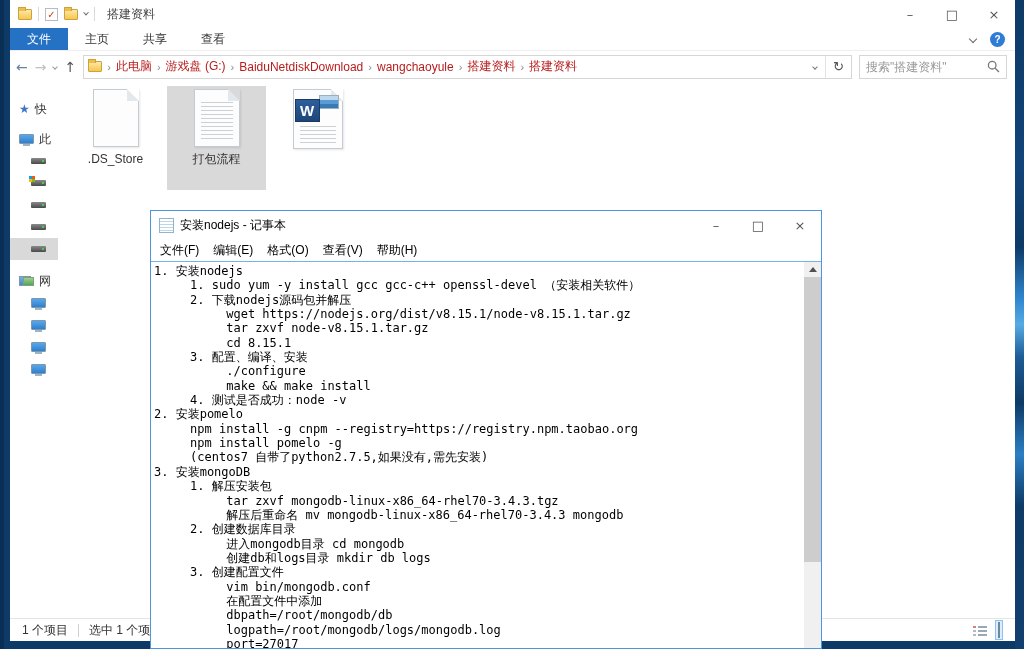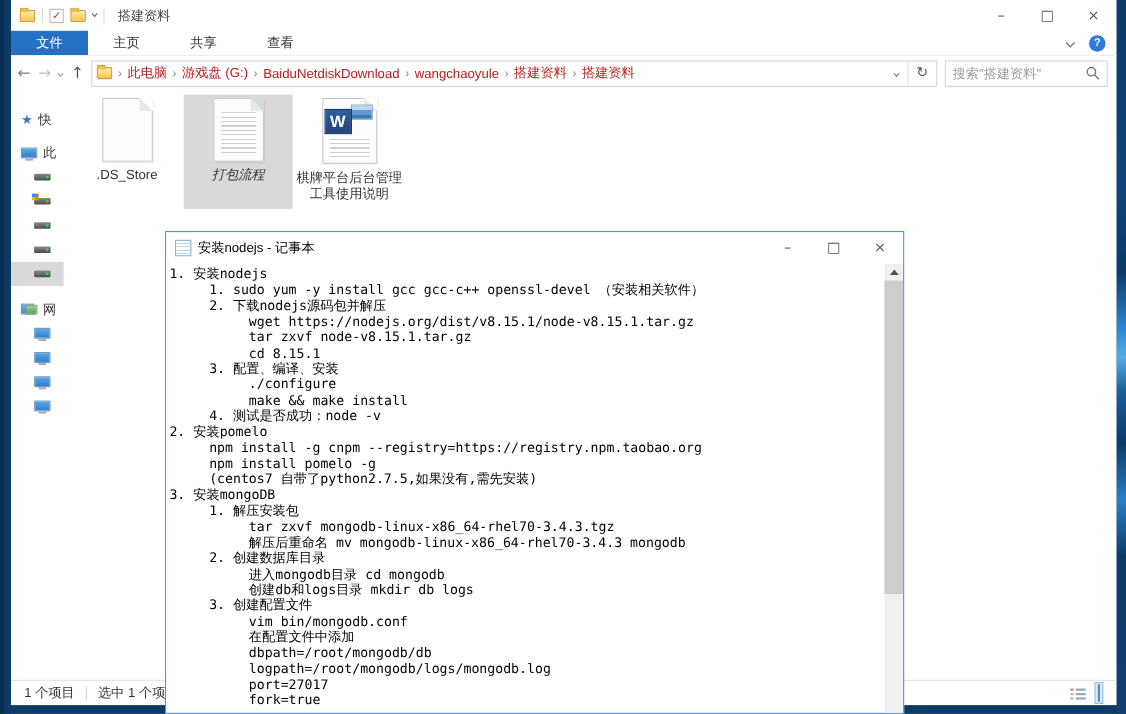--- a/index.html
+++ b/index.html
@@ -31,21 +31,21 @@
     font-size:10px;line-height:11px;text-align:center;color:#d83b01;font-weight:bold;}
   .chev{width:6px;height:6px;border-right:1px solid #666;border-bottom:1px solid #666;
     transform:rotate(45deg);display:inline-block;}
   .chev.small{width:4px;height:4px;}
   .ex-title{margin-left:6px;color:#444;}
   .win-controls{margin-left:auto;display:flex;height:100%;}
   .win-btn{width:42px;height:100%;display:flex;align-items:center;justify-content:center;
     color:#555;font-size:13px;font-family:"DejaVu Sans",sans-serif;}
   
   .ribbon{height:23px;display:flex;align-items:stretch;flex:0 0 auto;border-bottom:1px solid #eee;}
-  .rtab{padding:0 23px;display:flex;align-items:center;color:#333;}
+  .rtab{padding:0 17px;display:flex;align-items:center;color:#333;}
   .rtab.active{background:#2571c4;color:#fff;}
   .ribbon-right{margin-left:auto;display:flex;align-items:center;gap:14px;padding-right:10px;}
   .help-circle{width:15px;height:15px;border-radius:50%;background:#2f7cd6;color:#fff;
     font-size:10px;font-weight:bold;display:flex;align-items:center;justify-content:center;}
   
   .addr-row{height:31px;display:flex;align-items:center;padding:0 8px 0 6px;gap:7px;flex:0 0 auto;}
   .nav-glyph{font-family:"DejaVu Sans",sans-serif;font-size:14px;}
   .g-back{color:#6b7f9e;}
   .g-fwd{color:#c0c0c0;}
   .g-up{color:#555;}
@@ -78,21 +78,21 @@
     background:conic-gradient(#f35325 0 25%,#81bc06 0 50%,#ffba08 0 75%,#05a6f0 0);}
   .ic-net{width:15px;height:10px;position:relative;flex:0 0 auto;}
   .ic-net::before{content:"";position:absolute;left:0;top:0;width:10px;height:8px;
     background:linear-gradient(#6fb3ea,#3f88c9);border:1px solid #7d97ad;}
   .ic-net::after{content:"";position:absolute;right:0;bottom:0;width:9px;height:7px;
     background:linear-gradient(#9fd08a,#58a35a);border:1px solid #7da07d;}
   
   .files{flex:1;padding:4px 0 0 8px;display:flex;align-items:flex-start;}
   .tile{width:99px;margin-right:2px;padding-top:3px;display:flex;flex-direction:column;
     align-items:center;min-height:104px;}
-  .tile.selected{background:#d9d9d9;font-style:italic;}
+  .tile.selected{background:#d9d9d9;}
   .page{width:46px;height:58px;background:#fdfdfd;border:1px solid #c3ccd3;position:relative;
     box-shadow:1px 1px 2px rgba(0,0,0,.10);}
   .page .fold{position:absolute;top:-1px;right:-1px;width:0;height:0;
     border-top:12px solid #fff;border-left:12px solid #e2e8ec;}
   .tile.selected .page .fold{border-top-color:#d9d9d9;}
   .page .lines{position:absolute;left:6px;right:6px;top:12px;bottom:6px;
     background:repeating-linear-gradient(#ccd1d6 0 1px,transparent 1px 4px);}
   .page.word{width:50px;height:60px;}
   .wbox{position:absolute;left:1px;top:9px;width:25px;height:23px;
     background:linear-gradient(#2d5f9e,#1f4577);border:1px solid #1b3a63;color:#fff;
@@ -277,21 +277,20 @@
         </div>
         <div class="fname">打包流程</div>
       </div>
       <div class="tile">
         <div class="page word">
           <div class="wlines"></div>
             <div class="fold"></div>
           <div class="wimg"></div>
           <div class="wbox">W</div>
         </div>
-        <div class="fname">棋牌平台后台管理工具使用说明</div>
       </div>
     </div>
   </div>
 
   <div class="statusbar">
     <span>1 个项目</span>
     <span class="status-sep"></span>
     <span>选中 1 个项目</span>
     <div class="status-right">
       <span class="icon-list"></span>
@@ -304,20 +303,27 @@
 
 <div class="notepad">
   <div class="np-titlebar">
     <span class="np-icon"></span>
     <span class="np-title">安装nodejs - 记事本</span>
     <div class="win-controls">
       <div class="win-btn">–</div>
       <div class="win-btn">□</div>
       <div class="win-btn">×</div>
     </div>
+  </div>
+  <div class="np-menubar">
+    <span class="menu-item">文件(F)</span>
+    <span class="menu-item">编辑(E)</span>
+    <span class="menu-item">格式(O)</span>
+    <span class="menu-item">查看(V)</span>
+    <span class="menu-item">帮助(H)</span>
   </div>
   <div class="np-body">
     <div class="np-text">
       <pre>1. 安装nodejs
      1. sudo yum -y install gcc gcc-c++ openssl-devel （安装相关软件）
      2. 下载nodejs源码包并解压
           wget https://nodejs.org/dist/v8.15.1/node-v8.15.1.tar.gz
           tar zxvf node-v8.15.1.tar.gz
           cd 8.15.1
      3. 配置、编译、安装

